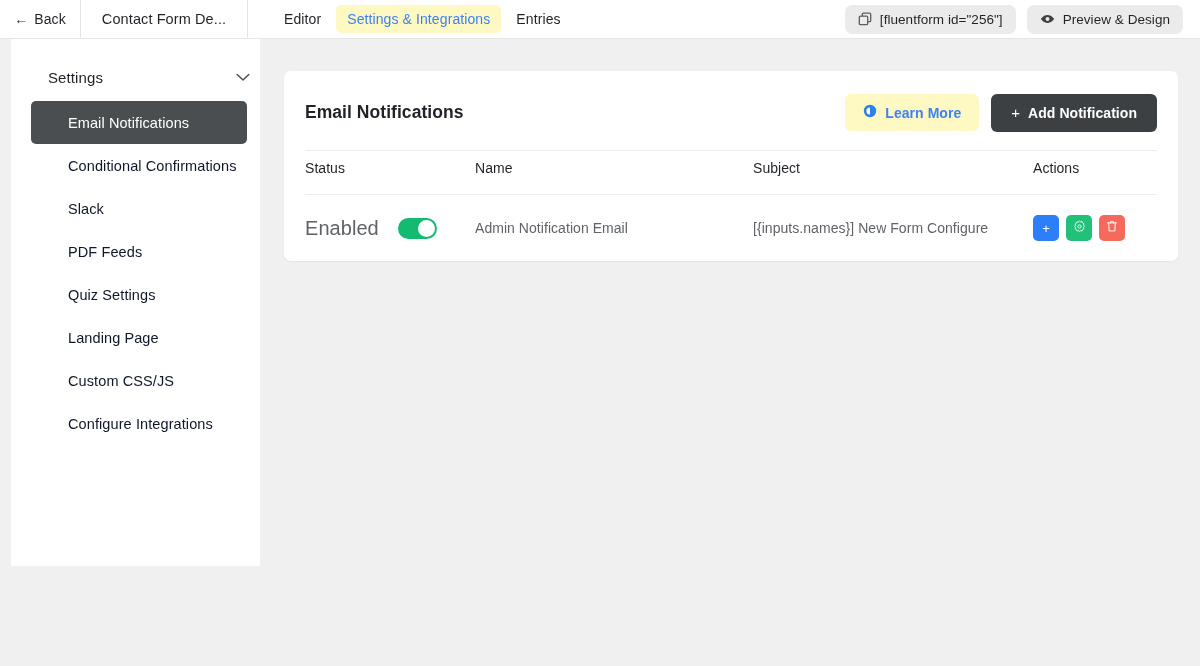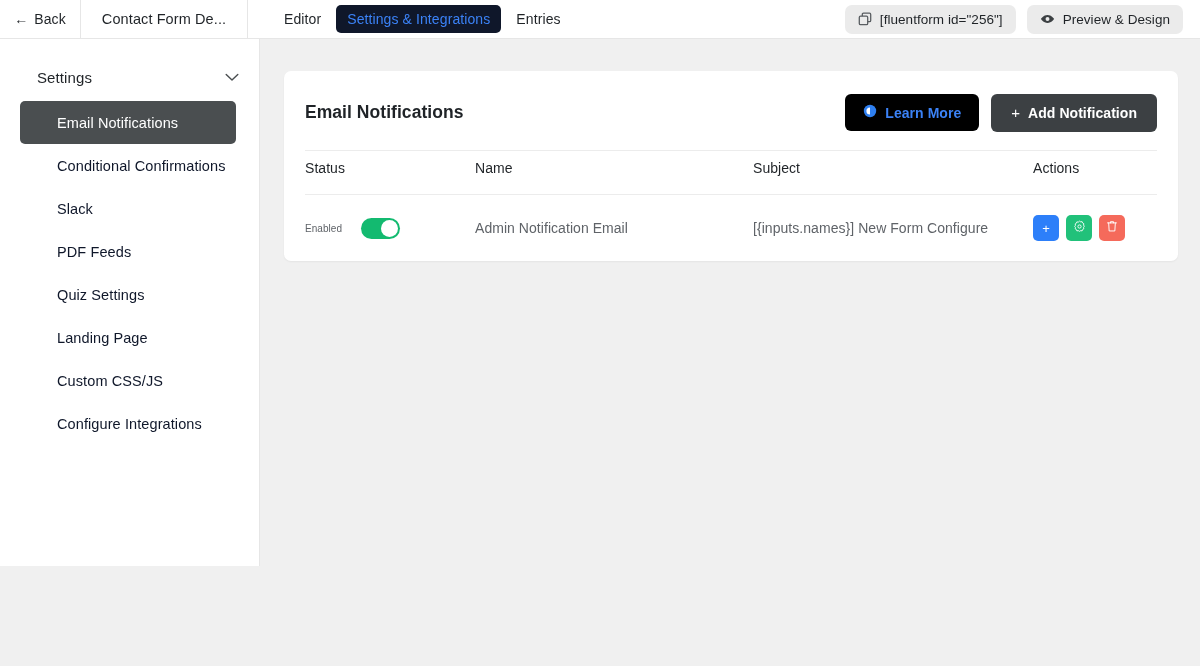--- a/index.html
+++ b/index.html
@@ -74,21 +74,21 @@
   .tab {
     font-size: 14px;
     color: #1f2327;
     padding: 6px 11px;
     border-radius: 5px;
     cursor: pointer;
     white-space: nowrap;
     letter-spacing: .1px;
   }
   .tab.active {
-    background: #0f172a;
+    background: #fef9c3;
     color: #3b82f6;
   }
   .tb-right {
     margin-left: auto;
     display: flex;
     align-items: center;
     gap: 11px;
     padding-right: 17px;
   }
   .pill {
@@ -102,21 +102,21 @@
     color: #1f2327;
     cursor: pointer;
     white-space: nowrap;
     letter-spacing: .05px;
   }
   .pill svg { display: block; }
 
   
   .sidebar {
     position: absolute;
-    top: 39px; left: 0;
+    top: 39px; left: 11px;
     width: 260px;
     height: 527px;
     background: #ffffff;
     border-right: 1px solid #e6e6e6;
     padding-top: 14px;
   }
   .side-head {
     display: flex;
     align-items: center;
     justify-content: space-between;
@@ -179,21 +179,21 @@
   .card-head-actions {
     margin-left: auto;
     display: flex;
     align-items: center;
     gap: 12px;
   }
   .btn-learn {
     display: flex;
     align-items: center;
     gap: 8px;
-    background: #000000;
+    background: #fef9c3;
     color: #3b82f6;
     border: none;
     border-radius: 6px;
     padding: 10px 18px;
     font-size: 14px;
     font-weight: bold;
     cursor: pointer;
     font-family: inherit;
     letter-spacing: .05px;
   }
@@ -242,21 +242,21 @@
   .col-status { width: 170px; }
   .col-name   { width: 278px; }
   .col-subject{ width: 280px; }
   .col-actions{ width: 124px; }
 
   .status-cell {
     display: flex;
     align-items: center;
     gap: 19px;
   }
-  .status-text { color: #5f6368; font-size: 10px; }
+  .status-text { color: #5f6368; font-size: 20px; }
   .toggle {
     width: 39px;
     height: 21px;
     border-radius: 11px;
     background: #13ba70;
     position: relative;
     cursor: pointer;
     flex: none;
   }
   .toggle .knob {

